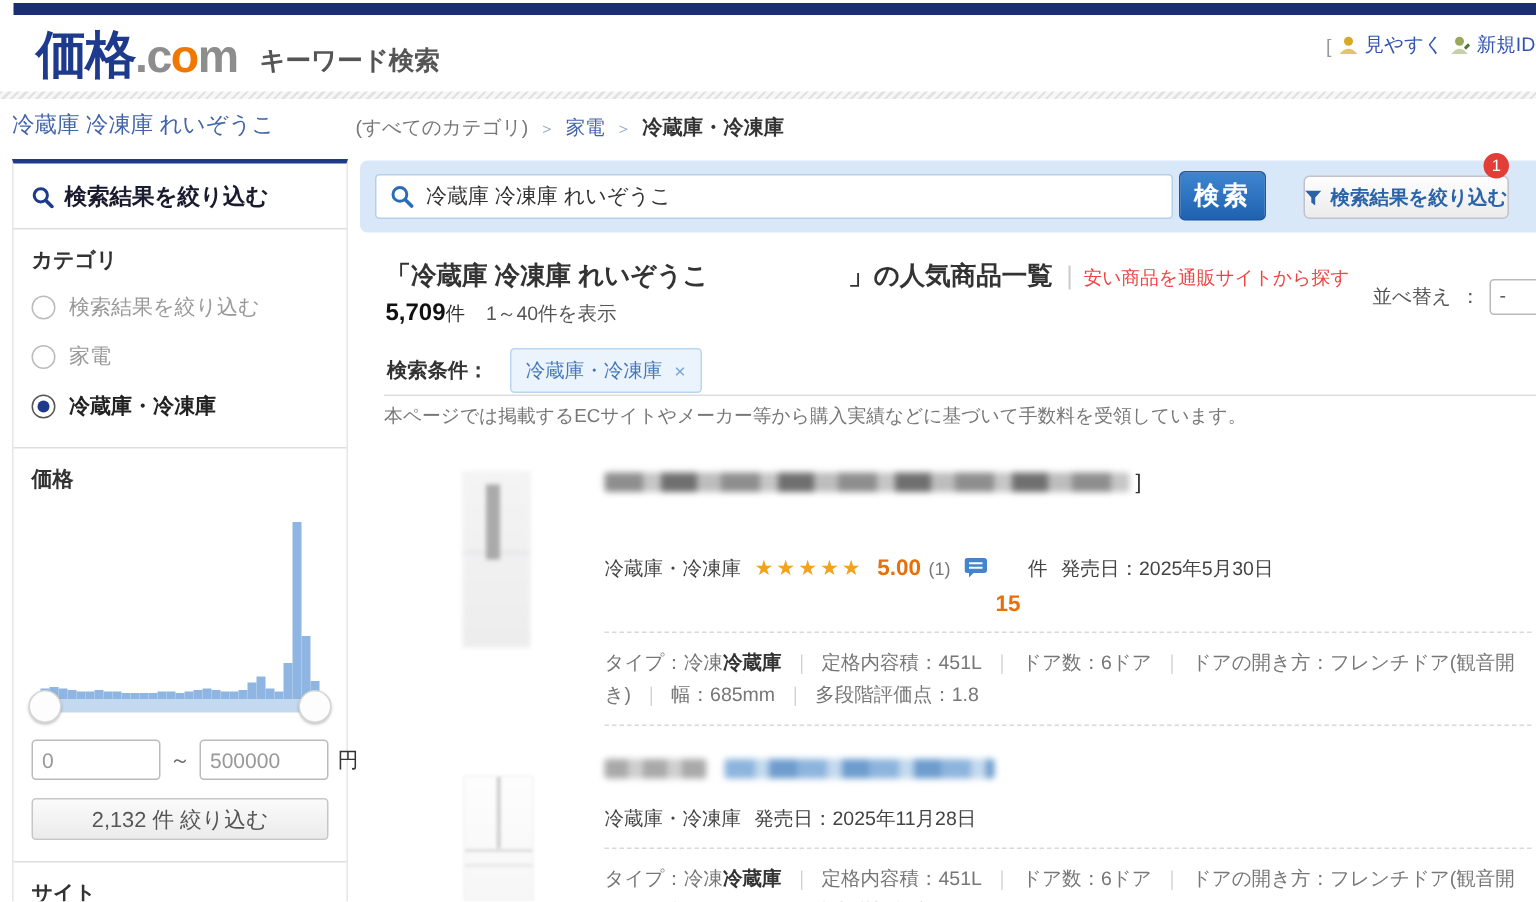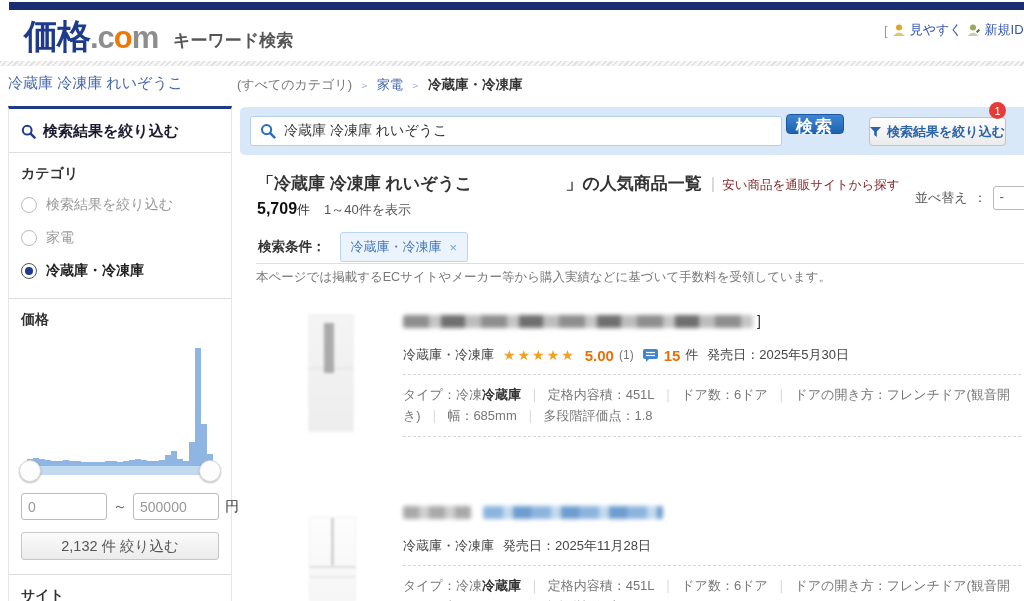--- a/index.html
+++ b/index.html
@@ -51,30 +51,30 @@
   .price-inputs { display:flex; align-items:center; gap:6px; margin-top:18px; }
   .price-inputs input { width:86px; height:27px; border:1px solid #bbb; border-radius:3px; padding:0 6px; font-size:14px; color:#999; font-family:inherit; }
   .tilde { color:#666; font-size:14px; }
   .yen { color:#333; font-size:14px; }
   .apply-btn { margin-top:12px; width:100%; height:28px; background:linear-gradient(#fbfbfb,#ebebeb); border:1px solid #c6c6c6; border-radius:3px; font-size:14.5px; color:#555; font-family:inherit; }
 
   
   .search-panel { position:absolute; left:240px; right:0; top:107px; height:48px; background:#d8e8f8; border-radius:5px 0 0 5px; }
   .search-box { position:absolute; left:10px; top:9px; width:532px; height:30px; background:#fff; border:1px solid #b5cfe9; border-radius:3px; display:flex; align-items:center; gap:8px; padding:0 9px; }
   .search-box input { border:none; outline:none; flex:1; font-size:14px; color:#333; font-family:inherit; }
-  .search-btn { position:absolute; left:546px; top:7px; width:58px; height:20px; background:linear-gradient(#3e85d0,#1f63b0); border:1px solid #1b57a4; border-radius:4px; color:#fff; font-weight:bold; font-size:17px; font-family:inherit; letter-spacing:2px; }
+  .search-btn { position:absolute; left:546px; top:7px; width:58px; height:33px; background:linear-gradient(#3e85d0,#1f63b0); border:1px solid #1b57a4; border-radius:4px; color:#fff; font-weight:bold; font-size:17px; font-family:inherit; letter-spacing:2px; }
   .filter-btn { position:absolute; left:629px; top:10px; width:137px; height:29px; background:linear-gradient(#fefefe,#ebebeb); border:1px solid #c2c2cc; border-radius:4px; color:#2b63a8; font-weight:bold; font-size:13px; font-family:inherit; display:flex; align-items:center; justify-content:center; gap:6px; }
   .badge { position:absolute; left:749px; top:-5px; width:17px; height:17px; border-radius:50%; background:#e23d36; color:#fff; font-size:11px; display:flex; align-items:center; justify-content:center; }
 
   
   .res-head { position:absolute; left:257px; top:172px; width:767px; }
   .res-title { font-size:17px; font-weight:bold; color:#333; white-space:nowrap; }
   .res-title .gap { display:inline-block; width:93px; }
   .res-title .pipe { color:#ccc; font-weight:normal; margin:0 7px 0 9px; }
-  .res-title .note { font-size:12.5px; color:#7f1d1d; font-weight:normal; }
+  .res-title .note { font-size:12.5px; color:#ef4444; font-weight:normal; }
   .res-count { margin-top:5px; font-size:13px; color:#555; }
   .res-count b { font-size:16px; color:#111; }
   .res-count .unit { color:#333; font-size:13px; }
   .res-count .range { margin-left:14px; }
   .sortbar { position:absolute; left:915px; top:186px; display:flex; align-items:center; gap:6px; font-size:13px; color:#555; white-space:nowrap; }
   .sort-select { width:55px; height:24px; border:1px solid #b9b9b9; border-radius:3px; background:#fff; font-size:13px; color:#555; padding:2px 6px; }
 
   
   .cond-row { position:absolute; left:258px; top:232px; display:flex; align-items:center; gap:14px; }
   .cond-label { font-size:13.5px; font-weight:bold; color:#333;text-align:center; }
@@ -101,21 +101,21 @@
   .title-row { display:flex; align-items:center; gap:4px; height:16px; }
   .blur-strip { height:13px; border-radius:2px; filter:blur(2.2px); }
   .bt1 { width:350px; background:repeating-linear-gradient(90deg,#8e8e8e 0 26px,#c6c6c6 26px 38px,#6f6f6f 38px 62px,#bdbdbd 62px 78px); }
   .bt2a { width:68px; background:repeating-linear-gradient(90deg,#a9a9a9 0 16px,#cfcfcf 16px 26px); }
   .bt2b { width:180px; margin-left:8px; background:repeating-linear-gradient(90deg,#8db4dd 0 20px,#c3d9ee 20px 30px,#6d9ccd 30px 48px); }
   .t-tail { font-size:14px; color:#333; }
   .meta { display:flex; align-items:center; gap:9px; margin-top:17px; font-size:13px; color:#444; white-space:nowrap; }
   .stars { color:#f2a21c; font-size:14px; letter-spacing:2px; }
   .rating { color:#e8700a; font-weight:bold; font-size:15px; }
   .rcount { color:#777; font-size:12px; margin-left:-4px; }
-  .rev-num { color:#e8700a; font-weight:bold; font-size:15px; margin-left:-3px; }
+  .rev-num { color:#e8700a; font-weight:bold; font-size:15px; margin-left:-3px;margin-top:48px; }
   .rev-unit { margin-left:-4px; }
   .dotline { border-top:1px dashed #d8d8d8; margin-top:10px; }
   .spec { margin-top:9px; font-size:13px; color:#777; line-height:21px; }
   .spec b { color:#333; }
   .spec .sep::before { content:"｜"; color:#ccc; margin:0 7px; }
   .desc { margin-top:12px; font-size:13.5px; color:#444; line-height:21px; }
   .desc b { color:#222; }
 
   
   .icon { display:inline-flex; flex:none; }

